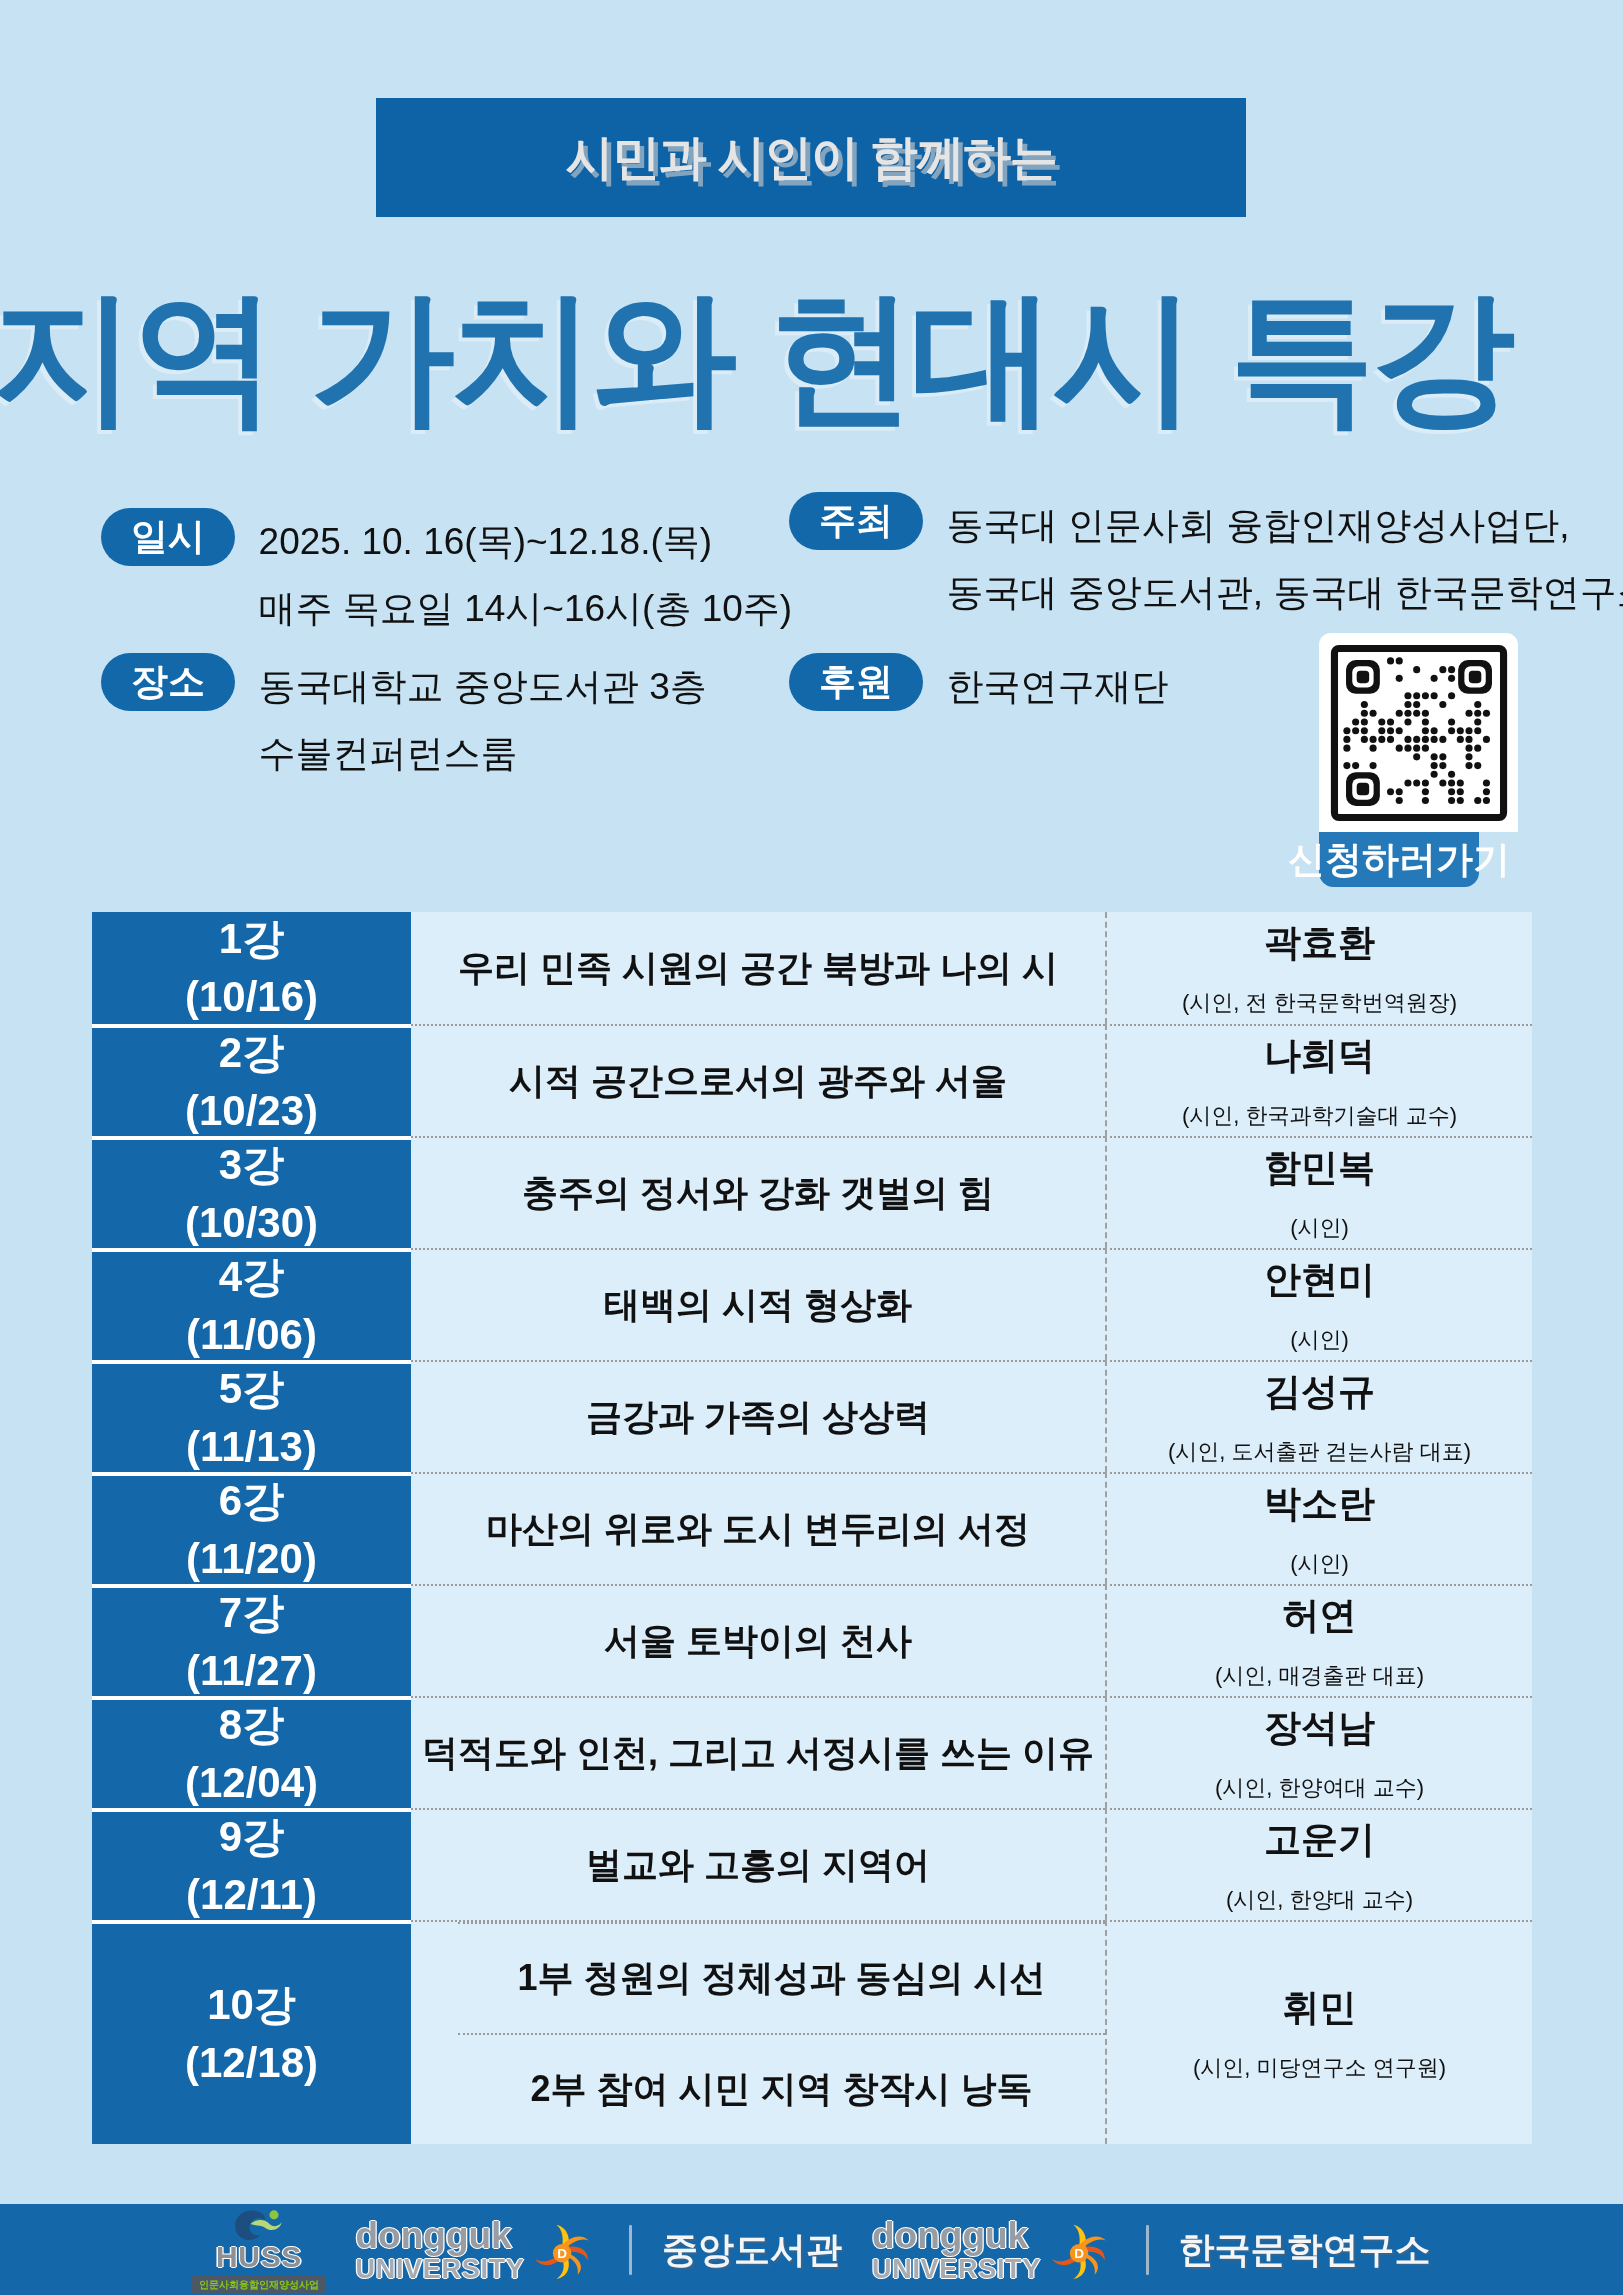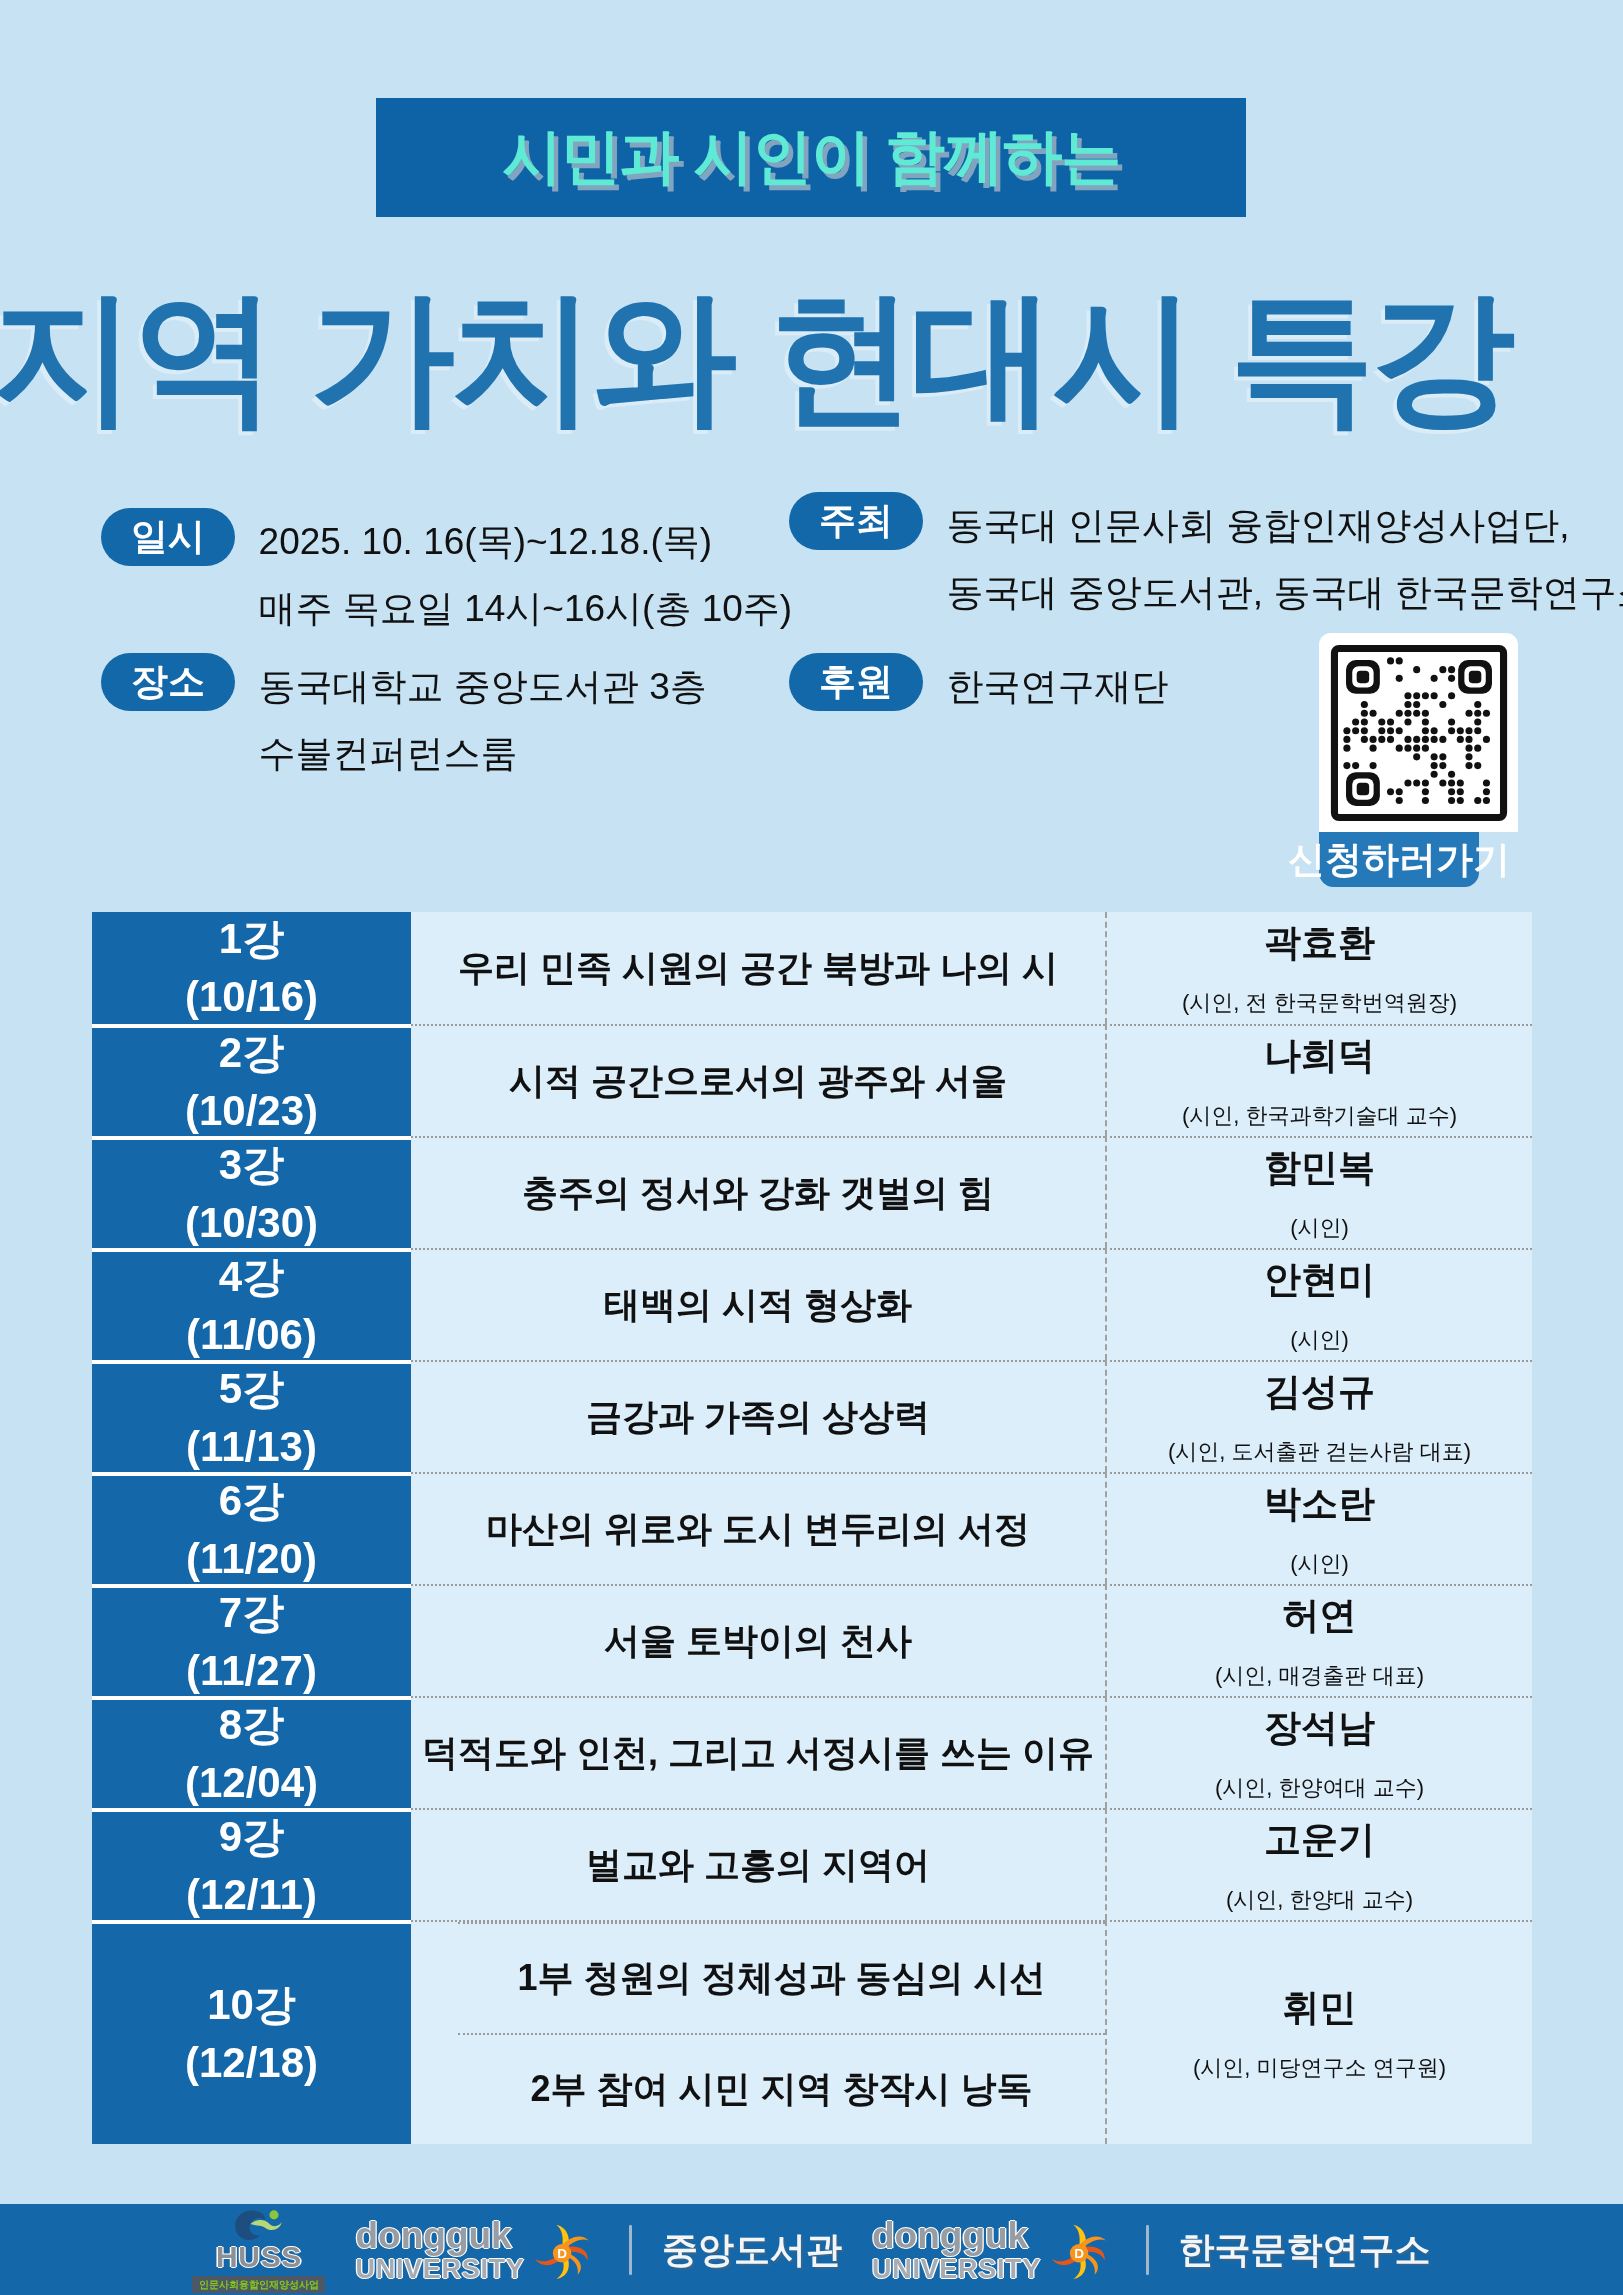--- a/index.html
+++ b/index.html
@@ -12,21 +12,21 @@
   }
   .abs{position:absolute;}
 
   
   .banner{
     left:376px;top:98px;width:870px;height:119px;
     background:#0e63a6;
     display:flex;align-items:center;justify-content:center;
   }
   .banner-text{
-    color:#5eead4;font-size:60px;font-weight:900;letter-spacing:-1.3px;
+    color:#e5e5e5;font-size:48px;font-weight:900;letter-spacing:-1.3px;
     text-shadow:4.6px 4.6px 0 rgba(150,175,195,.85);
     white-space:nowrap;
   }
 
   
   .main-title{
     left:0;top:257px;width:1503px;height:203px;
     display:flex;align-items:center;justify-content:center;
   }
   .main-title span{

